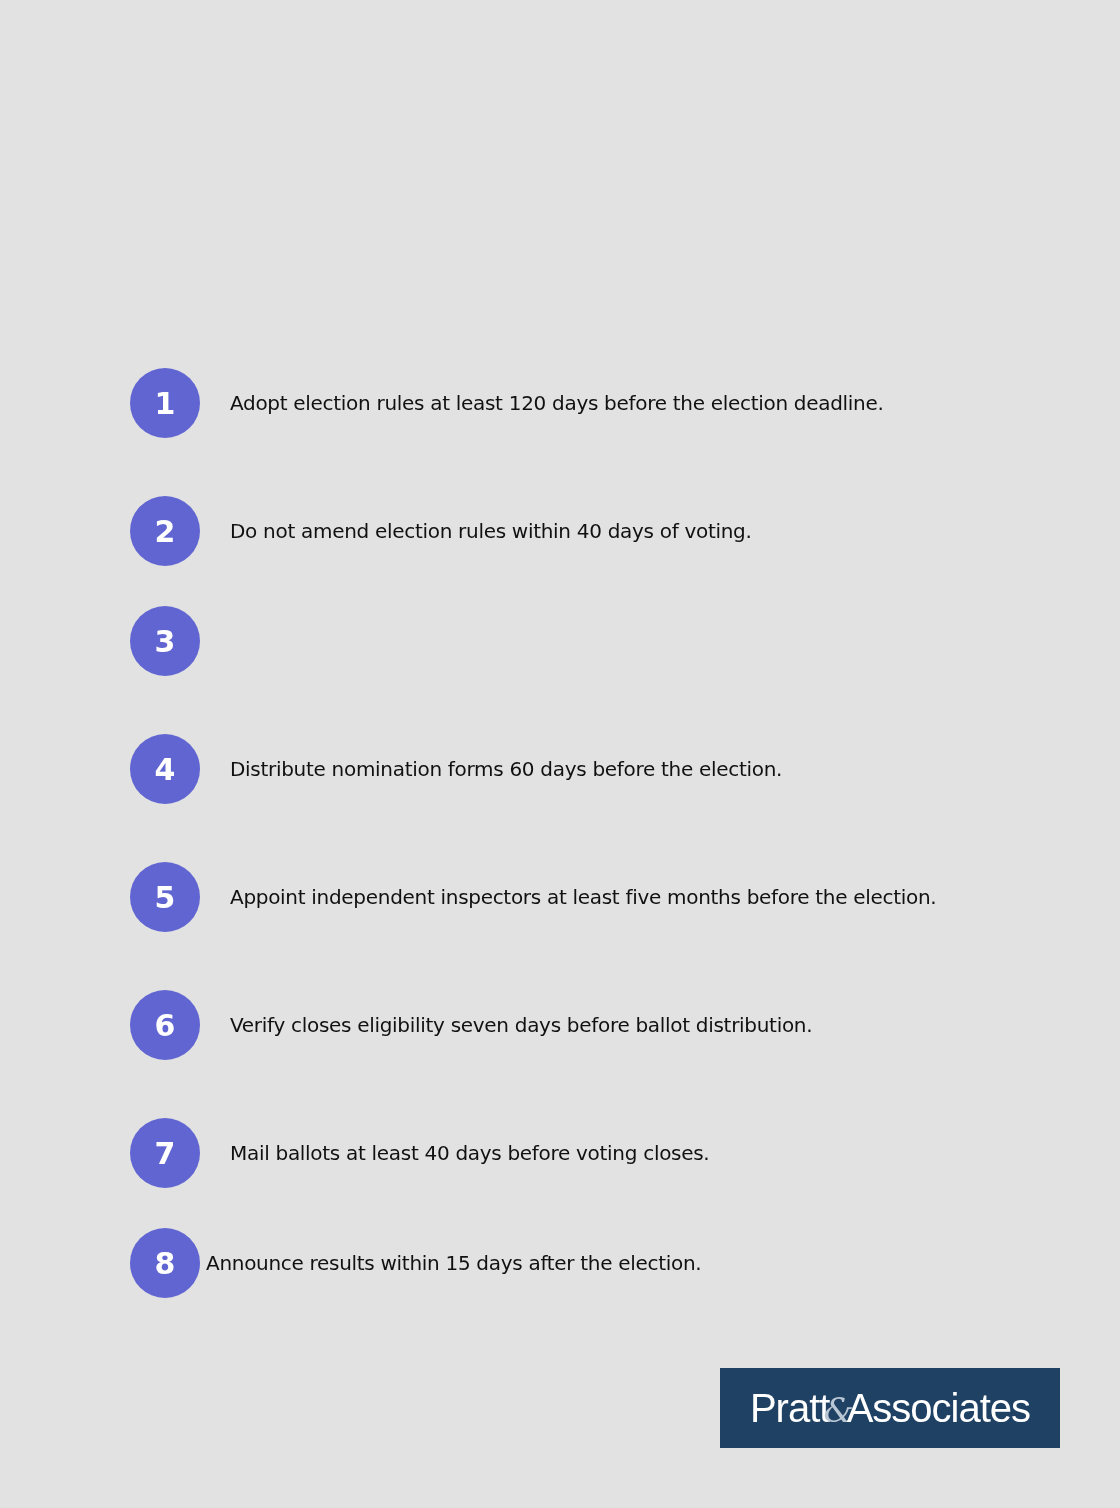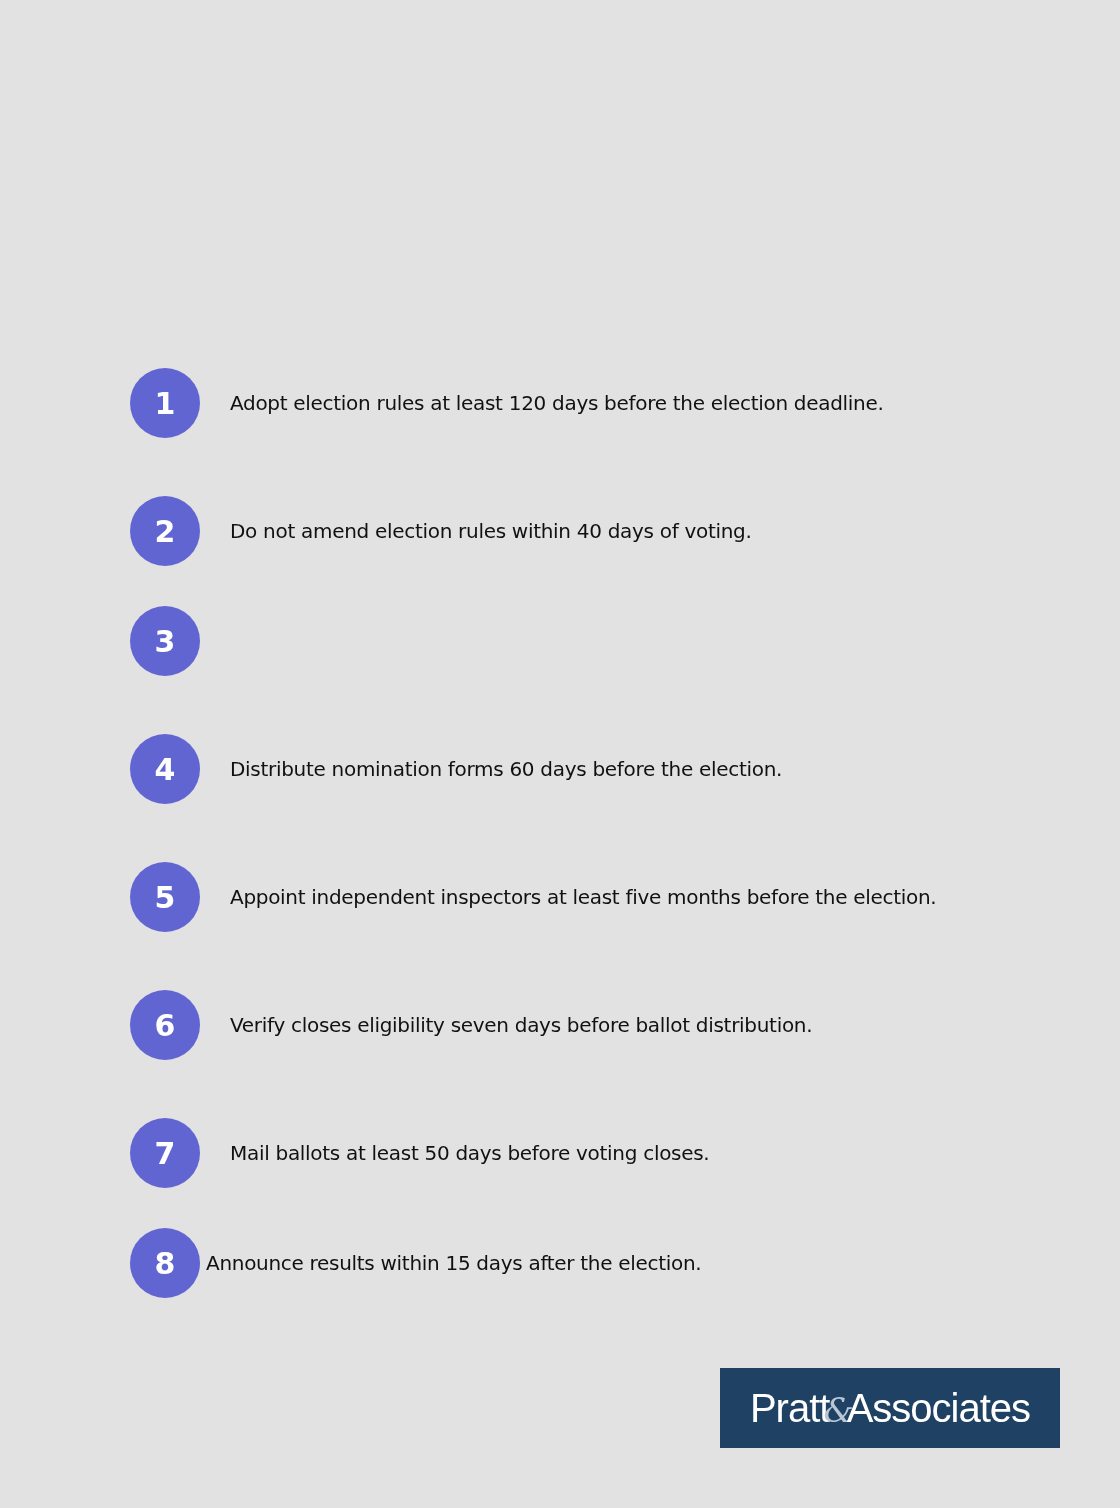--- a/index.html
+++ b/index.html
@@ -100,21 +100,21 @@
   <div class="step-text" style="width:810px;">Appoint independent inspectors at least five months before the election.</div>
 </div>
 
 <div class="step" style="top:990px;">
   <div class="badge">6</div>
   <div class="step-text" style="width:770px;">Verify closes eligibility seven days before ballot distribution.</div>
 </div>
 
 <div class="step" style="top:1118px;">
   <div class="badge">7</div>
-  <div class="step-text" style="width:820px;">Mail ballots at least 50 days before voting closes.</div>
+  <div class="step-text" style="width:820px;">Mail ballots at least 40 days before voting closes.</div>
 </div>
 
 <div class="step" style="top:1228px;">
   <div class="badge">8</div>
   <div class="step-text" style="width:820px;margin-left:6px;">Announce results within 15 days after the election.</div>
 </div>
 
 <div class="logo">
   <span class="logo-text">
     <span>Pratt</span><span class="amp">&amp;</span><span>Associates</span>

